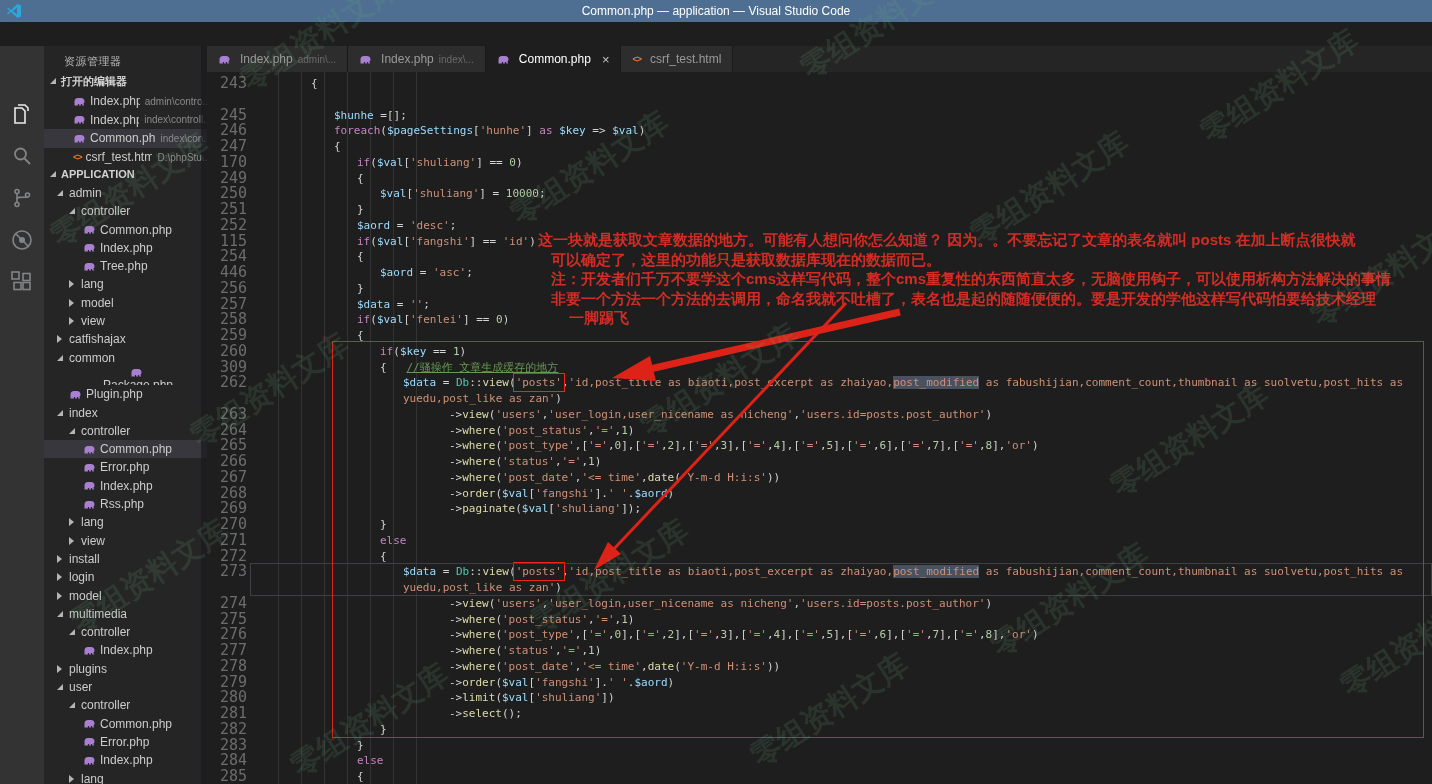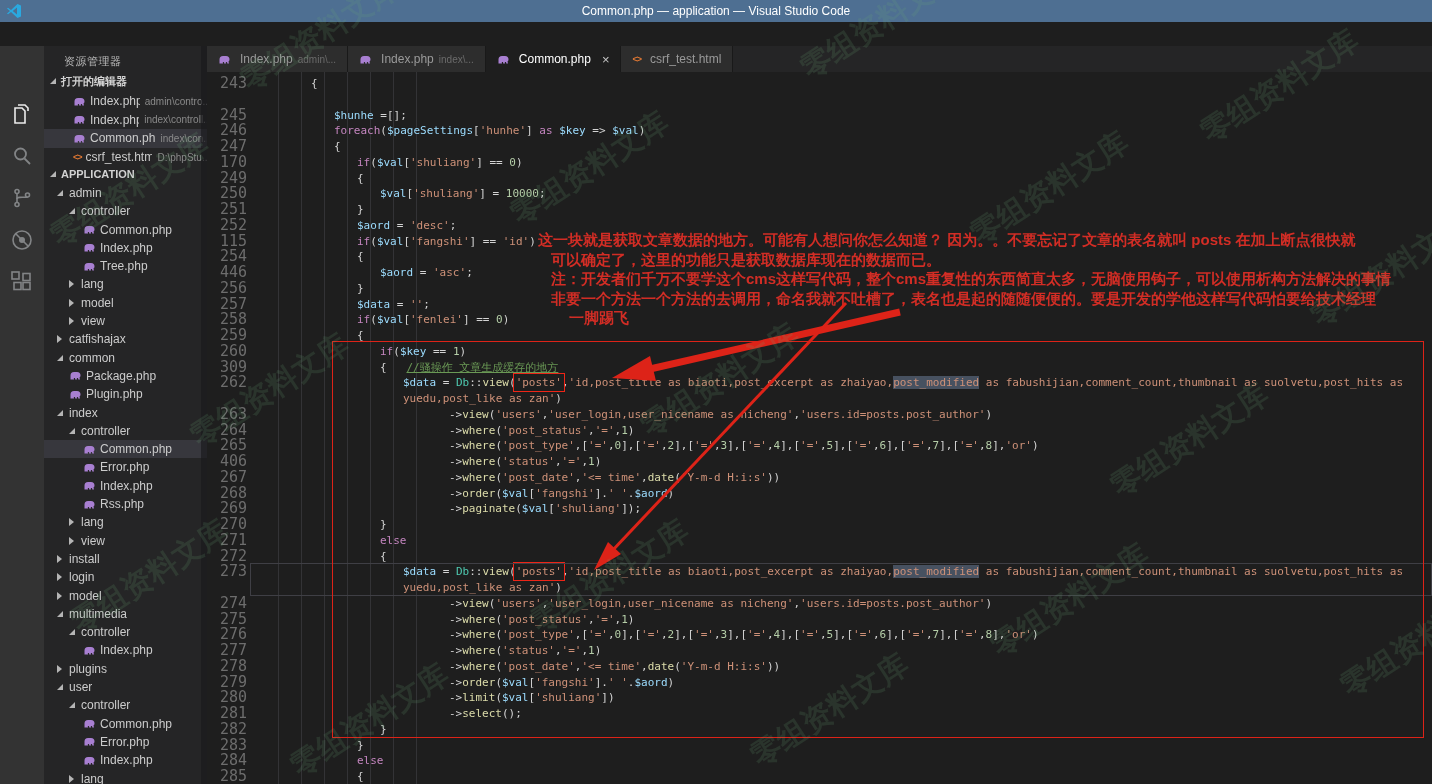--- a/index.html
+++ b/index.html
@@ -212,21 +212,21 @@
           <span class="flabel">view</span>
         </div>
         <div class="trow" style="top: 284.2px; padding-left: 13px; box-sizing: border-box;">
           <span class="tw tw-c" style="margin-right: 7px;"></span>
           <span class="flabel">catfishajax</span>
         </div>
         <div class="trow" style="top: 302.5px; padding-left: 13px; box-sizing: border-box;">
           <span class="tw tw-o" style="margin-right: 6px;"></span>
           <span class="flabel">common</span>
         </div>
-        <div class="trow" style="top: 320.8px; padding-left: 25px; box-sizing: border-box;">
+        <div class="trow" style="top: 320.8px; padding-left: 25px; box-sizing: border-box; flex-direction: column;">
           <span class="ficon">
             <svg width="13" height="11" viewBox="0 0 13 11">
               <path fill="#a87fd1" d="M1.5,9.5 V5.5 Q1.5,2 5,2 H8 Q11.5,2 11.5,5.5 Q11.5,7 10.5,7.5 L11,9.5 H9.3 L9,8 H7.8 L8,9.5 H6.2 L6,8 H4.8 L5,9.5 Z"></path>
             </svg>
           </span>
           <span class="flabel">Package.php</span>
         </div>
         <div class="trow" style="top: 339.1px; padding-left: 25px; box-sizing: border-box;">
           <span class="ficon">
             <svg width="13" height="11" viewBox="0 0 13 11">
@@ -415,21 +415,21 @@
         <div class="crow" style="top: 224.5px;"><span class="ln">257</span><span class="ct" style="padding-left: 92px;"><span class="tk-v">$data</span><span class="tk-p"> = </span><span class="tk-s">''</span><span class="tk-p">;</span></span></div>
         <div class="crow" style="top: 240.25px;"><span class="ln">258</span><span class="ct" style="padding-left: 92px;"><span class="tk-k">if</span><span class="tk-p">(</span><span class="tk-v">$val</span><span class="tk-p">[</span><span class="tk-s">'fenlei'</span><span class="tk-p">] == </span><span class="tk-n">0</span><span class="tk-p">)</span></span></div>
         <div class="crow" style="top: 256px;"><span class="ln">259</span><span class="ct" style="padding-left: 92px;"><span class="tk-p">{</span></span></div>
         <div class="crow" style="top: 271.75px;"><span class="ln">260</span><span class="ct" style="padding-left: 115px;"><span class="tk-k">if</span><span class="tk-p">(</span><span class="tk-v">$key</span><span class="tk-p"> == </span><span class="tk-n">1</span><span class="tk-p">)</span></span></div>
         <div class="crow" style="top: 287.5px;"><span class="ln">309</span><span class="ct" style="padding-left: 115px;"><span class="tk-p">{   </span><span class="tk-c">//骚操作 文章生成缓存的地方</span></span></div>
         <div class="crow" style="top: 303.25px;"><span class="ln">262</span><span class="ct" style="padding-left: 138px;"><span class="tk-v">$data</span><span class="tk-p"> = </span><span class="tk-t">Db</span><span class="tk-p">::</span><span class="tk-f">view</span><span class="tk-p">(</span><span class="tk-q tk-s">'posts'</span><span class="tk-p">,</span><span class="tk-s">'id,post_title as biaoti,post_excerpt as zhaiyao,</span><span class="tk-h">post_modified</span><span class="tk-s"> as fabushijian,comment_count,thumbnail as suolvetu,post_hits as</span></span></div>
         <div class="crow" style="top: 319px;"><span class="ln"></span><span class="ct" style="padding-left: 138px;"><span class="tk-s">yuedu,post_like as zan'</span><span class="tk-p">)</span></span></div>
         <div class="crow" style="top: 334.75px;"><span class="ln">263</span><span class="ct" style="padding-left: 184px;"><span class="tk-p">-&gt;</span><span class="tk-f">view</span><span class="tk-p">(</span><span class="tk-s">'users'</span><span class="tk-p">,</span><span class="tk-s">'user_login,user_nicename as nicheng'</span><span class="tk-p">,</span><span class="tk-s">'users.id=posts.post_author'</span><span class="tk-p">)</span></span></div>
         <div class="crow" style="top: 350.5px;"><span class="ln">264</span><span class="ct" style="padding-left: 184px;"><span class="tk-p">-&gt;</span><span class="tk-f">where</span><span class="tk-p">(</span><span class="tk-s">'post_status'</span><span class="tk-p">,</span><span class="tk-s">'='</span><span class="tk-p">,</span><span class="tk-n">1</span><span class="tk-p">)</span></span></div>
         <div class="crow" style="top: 366.25px;"><span class="ln">265</span><span class="ct" style="padding-left: 184px;"><span class="tk-p">-&gt;</span><span class="tk-f">where</span><span class="tk-p">(</span><span class="tk-s">'post_type'</span><span class="tk-p">,[</span><span class="tk-s">'='</span><span class="tk-p">,</span><span class="tk-n">0</span><span class="tk-p">],[</span><span class="tk-s">'='</span><span class="tk-p">,</span><span class="tk-n">2</span><span class="tk-p">],[</span><span class="tk-s">'='</span><span class="tk-p">,</span><span class="tk-n">3</span><span class="tk-p">],[</span><span class="tk-s">'='</span><span class="tk-p">,</span><span class="tk-n">4</span><span class="tk-p">],[</span><span class="tk-s">'='</span><span class="tk-p">,</span><span class="tk-n">5</span><span class="tk-p">],[</span><span class="tk-s">'='</span><span class="tk-p">,</span><span class="tk-n">6</span><span class="tk-p">],[</span><span class="tk-s">'='</span><span class="tk-p">,</span><span class="tk-n">7</span><span class="tk-p">],[</span><span class="tk-s">'='</span><span class="tk-p">,</span><span class="tk-n">8</span><span class="tk-p">],</span><span class="tk-s">'or'</span><span class="tk-p">)</span></span></div>
-        <div class="crow" style="top: 382px;"><span class="ln">406</span><span class="ct" style="padding-left: 184px;"><span class="tk-p">-&gt;</span><span class="tk-f">where</span><span class="tk-p">(</span><span class="tk-s">'status'</span><span class="tk-p">,</span><span class="tk-s">'='</span><span class="tk-p">,</span><span class="tk-n">1</span><span class="tk-p">)</span></span></div>
+        <div class="crow" style="top: 382px;"><span class="ln">266</span><span class="ct" style="padding-left: 184px;"><span class="tk-p">-&gt;</span><span class="tk-f">where</span><span class="tk-p">(</span><span class="tk-s">'status'</span><span class="tk-p">,</span><span class="tk-s">'='</span><span class="tk-p">,</span><span class="tk-n">1</span><span class="tk-p">)</span></span></div>
         <div class="crow" style="top: 397.75px;"><span class="ln">267</span><span class="ct" style="padding-left: 184px;"><span class="tk-p">-&gt;</span><span class="tk-f">where</span><span class="tk-p">(</span><span class="tk-s">'post_date'</span><span class="tk-p">,</span><span class="tk-s">'&lt;= time'</span><span class="tk-p">,</span><span class="tk-f">date</span><span class="tk-p">(</span><span class="tk-s">'Y-m-d H:i:s'</span><span class="tk-p">))</span></span></div>
         <div class="crow" style="top: 413.5px;"><span class="ln">268</span><span class="ct" style="padding-left: 184px;"><span class="tk-p">-&gt;</span><span class="tk-f">order</span><span class="tk-p">(</span><span class="tk-v">$val</span><span class="tk-p">[</span><span class="tk-s">'fangshi'</span><span class="tk-p">].</span><span class="tk-s">' '</span><span class="tk-p">.</span><span class="tk-v">$aord</span><span class="tk-p">)</span></span></div>
         <div class="crow" style="top: 429.25px;"><span class="ln">269</span><span class="ct" style="padding-left: 184px;"><span class="tk-p">-&gt;</span><span class="tk-f">paginate</span><span class="tk-p">(</span><span class="tk-v">$val</span><span class="tk-p">[</span><span class="tk-s">'shuliang'</span><span class="tk-p">]);</span></span></div>
         <div class="crow" style="top: 445px;"><span class="ln">270</span><span class="ct" style="padding-left: 115px;"><span class="tk-p">}</span></span></div>
         <div class="crow" style="top: 460.75px;"><span class="ln">271</span><span class="ct" style="padding-left: 115px;"><span class="tk-k">else</span></span></div>
         <div class="crow" style="top: 476.5px;"><span class="ln">272</span><span class="ct" style="padding-left: 115px;"><span class="tk-p">{</span></span></div>
         <div class="crow" style="top: 492.25px;"><span class="ln">273</span><span class="ct" style="padding-left: 138px;"><span class="tk-v">$data</span><span class="tk-p"> = </span><span class="tk-t">Db</span><span class="tk-p">::</span><span class="tk-f">view</span><span class="tk-p">(</span><span class="tk-q tk-s">'posts'</span><span class="tk-p">,</span><span class="tk-s">'id,post_title as biaoti,post_excerpt as zhaiyao,</span><span class="tk-h">post_modified</span><span class="tk-s"> as fabushijian,comment_count,thumbnail as suolvetu,post_hits as</span></span></div>
         <div class="crow" style="top: 508px;"><span class="ln"></span><span class="ct" style="padding-left: 138px;"><span class="tk-s">yuedu,post_like as zan'</span><span class="tk-p">)</span></span></div>
         <div class="crow" style="top: 523.75px;"><span class="ln">274</span><span class="ct" style="padding-left: 184px;"><span class="tk-p">-&gt;</span><span class="tk-f">view</span><span class="tk-p">(</span><span class="tk-s">'users'</span><span class="tk-p">,</span><span class="tk-s">'user_login,user_nicename as nicheng'</span><span class="tk-p">,</span><span class="tk-s">'users.id=posts.post_author'</span><span class="tk-p">)</span></span></div>
         <div class="crow" style="top: 539.5px;"><span class="ln">275</span><span class="ct" style="padding-left: 184px;"><span class="tk-p">-&gt;</span><span class="tk-f">where</span><span class="tk-p">(</span><span class="tk-s">'post_status'</span><span class="tk-p">,</span><span class="tk-s">'='</span><span class="tk-p">,</span><span class="tk-n">1</span><span class="tk-p">)</span></span></div>

